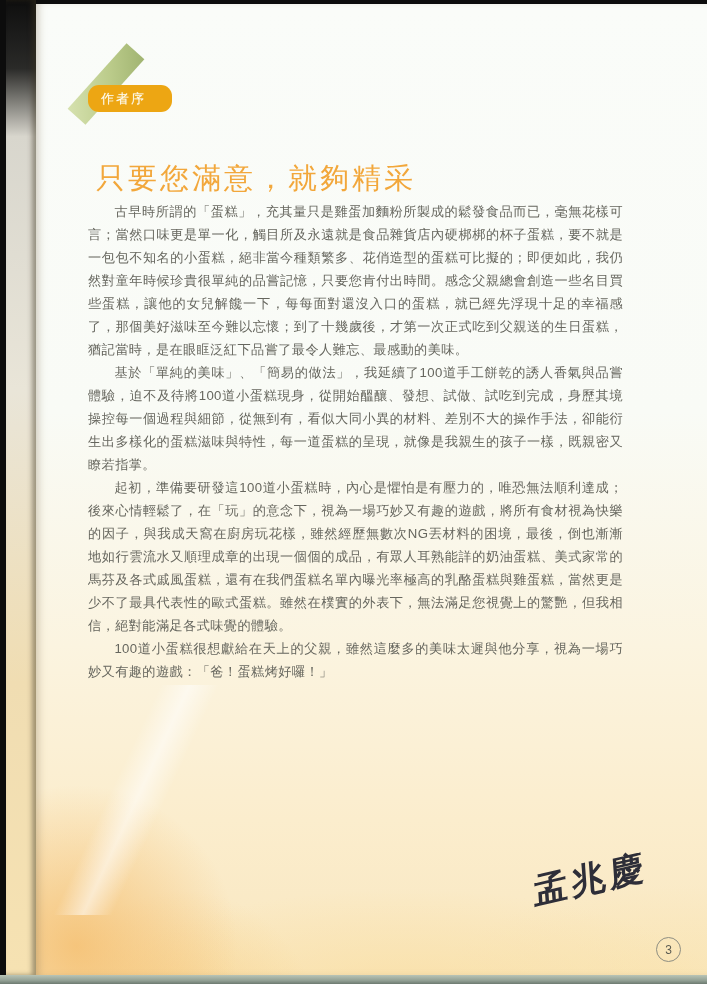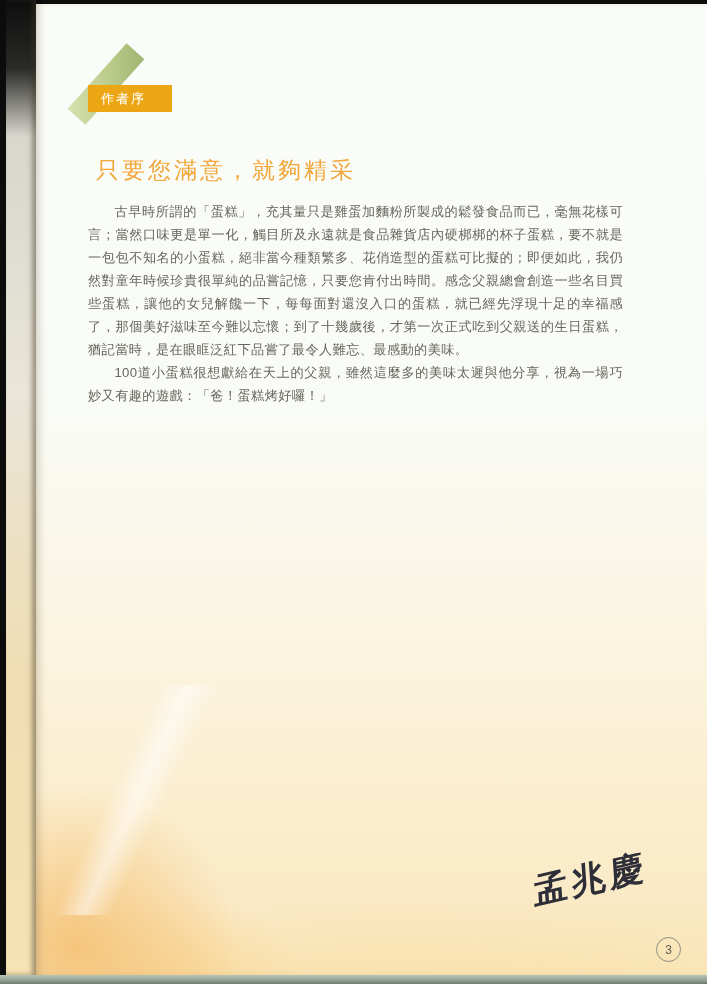--- a/index.html
+++ b/index.html
@@ -26,23 +26,23 @@
   .bottom-strip{position:absolute;left:0;right:0;bottom:0;height:9px;
        background:linear-gradient(180deg,#b9c4b6 0%,#93a195 60%,#6d7a70 100%);}
 
   
   .ribbon{position:absolute;left:26px;top:68px;width:88px;height:24px;
        background:linear-gradient(135deg,#d4e0ab 0%,#b8c985 55%,#9cb06a 100%);
        transform:rotate(-48deg);opacity:.95;}
   .tab{position:absolute;left:52px;top:81px;min-width:72px;height:27px;
        background:#eda613;color:#fdfbef;font-size:13px;letter-spacing:2px;
        display:flex;align-items:center;padding:0 26px 0 13px;box-sizing:border-box;
-       text-shadow:0 0 1px rgba(255,255,255,.4);}
+       text-shadow:0 0 1px rgba(255,255,255,.4);border-radius:11px;}
 
-  .title{position:absolute;left:60px;top:136px;font-size:23px;letter-spacing:3px;
+  .title{position:absolute;left:60px;top:136px;font-size:29px;letter-spacing:3px;
        color:#f2a73b;font-weight:500;white-space:nowrap;}
 
   .body-text{position:absolute;left:52px;right:84px;top:196px;
        font-size:13.2px;line-height:23px;color:#66665e;text-align:justify;
        letter-spacing:.4px;}
   .body-text p{margin:0;text-indent:2em;}
 
   .signature{position:absolute;right:58px;top:852px;font-size:35px;font-weight:bold;
        color:#2e2e38;transform:rotate(-13deg) skewX(-9deg);letter-spacing:4px;
        font-family:"Liberation Serif","DejaVu Serif",serif;}
@@ -60,20 +60,22 @@
   <div class="page">
     <div class="streak"></div>
 
     <div class="ribbon"></div>
     <div class="tab">作者序</div>
 
     <h1 class="title">只要您滿意，就夠精采</h1>
 
     <div class="body-text">
       <p>古早時所謂的「蛋糕」，充其量只是雞蛋加麵粉所製成的鬆發食品而已，毫無花樣可言；當然口味更是單一化，觸目所及永遠就是食品雜貨店內硬梆梆的杯子蛋糕，要不就是一包包不知名的小蛋糕，絕非當今種類繁多、花俏造型的蛋糕可比擬的；即便如此，我仍然對童年時候珍貴很單純的品嘗記憶，只要您肯付出時間。感念父親總會創造一些名目買些蛋糕，讓他的女兒解饞一下，每每面對還沒入口的蛋糕，就已經先浮現十足的幸福感了，那個美好滋味至今難以忘懷；到了十幾歲後，才第一次正式吃到父親送的生日蛋糕，猶記當時，是在眼眶泛紅下品嘗了最令人難忘、最感動的美味。</p>
+      <p>基於「單純的美味」、「簡易的做法」，我延續了100道手工餅乾的誘人香氣與品嘗體驗，迫不及待將100道小蛋糕現身，從開始醞釀、發想、試做、試吃到完成，身歷其境操控每一個過程與細節，從無到有，看似大同小異的材料、差別不大的操作手法，卻能衍生出多樣化的蛋糕滋味與特性，每一道蛋糕的呈現，就像是我親生的孩子一樣，既親密又瞭若指掌。</p>
+      <p>起初，準備要研發這100道小蛋糕時，內心是懼怕是有壓力的，唯恐無法順利達成；後來心情輕鬆了，在「玩」的意念下，視為一場巧妙又有趣的遊戲，將所有食材視為快樂的因子，與我成天窩在廚房玩花樣，雖然經歷無數次NG丟材料的困境，最後，倒也漸漸地如行雲流水又順理成章的出現一個個的成品，有眾人耳熟能詳的奶油蛋糕、美式家常的馬芬及各式戚風蛋糕，還有在我們蛋糕名單內曝光率極高的乳酪蛋糕與雞蛋糕，當然更是少不了最具代表性的歐式蛋糕。雖然在樸實的外表下，無法滿足您視覺上的驚艷，但我相信，絕對能滿足各式味覺的體驗。</p>
       <p>100道小蛋糕很想獻給在天上的父親，雖然這麼多的美味太遲與他分享，視為一場巧妙又有趣的遊戲：「爸！蛋糕烤好囉！」</p>
     </div>
 
     <div class="signature">孟兆慶</div>
 
     <div class="page-num">3</div>
   </div>
 
   <div class="bottom-strip"></div>
 </div>

